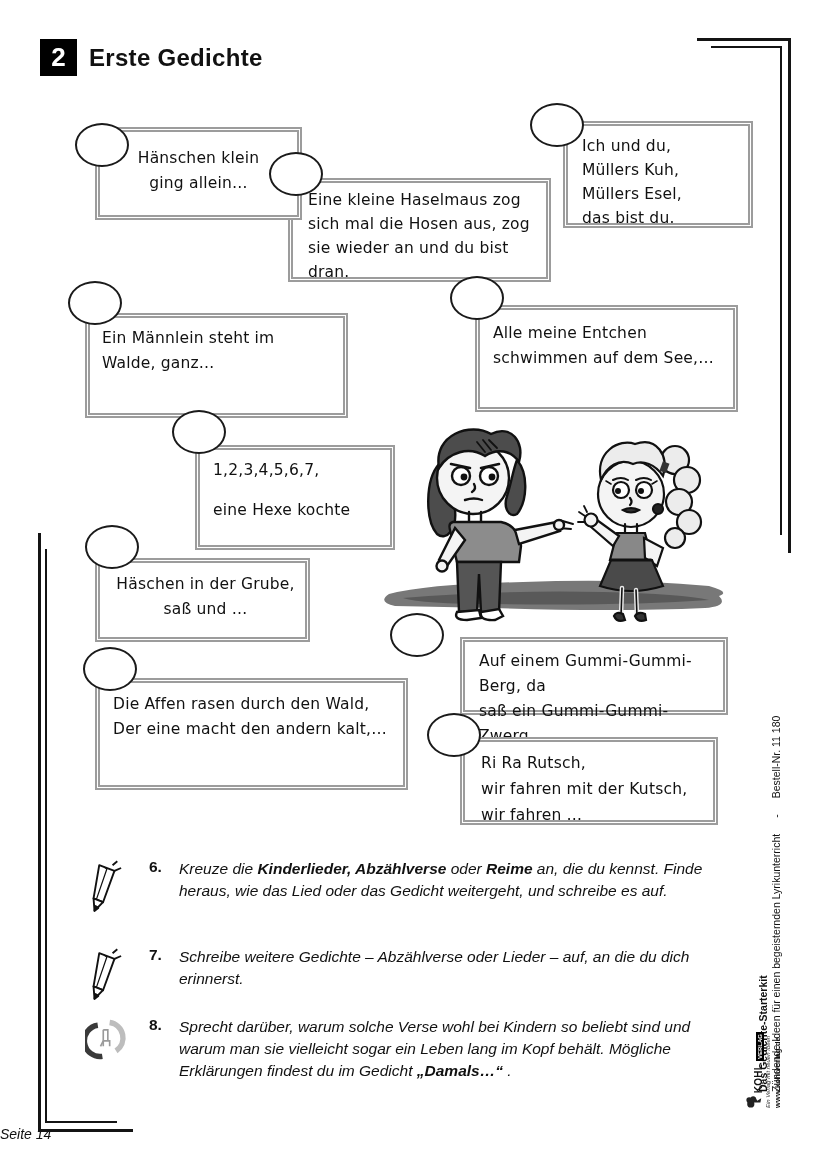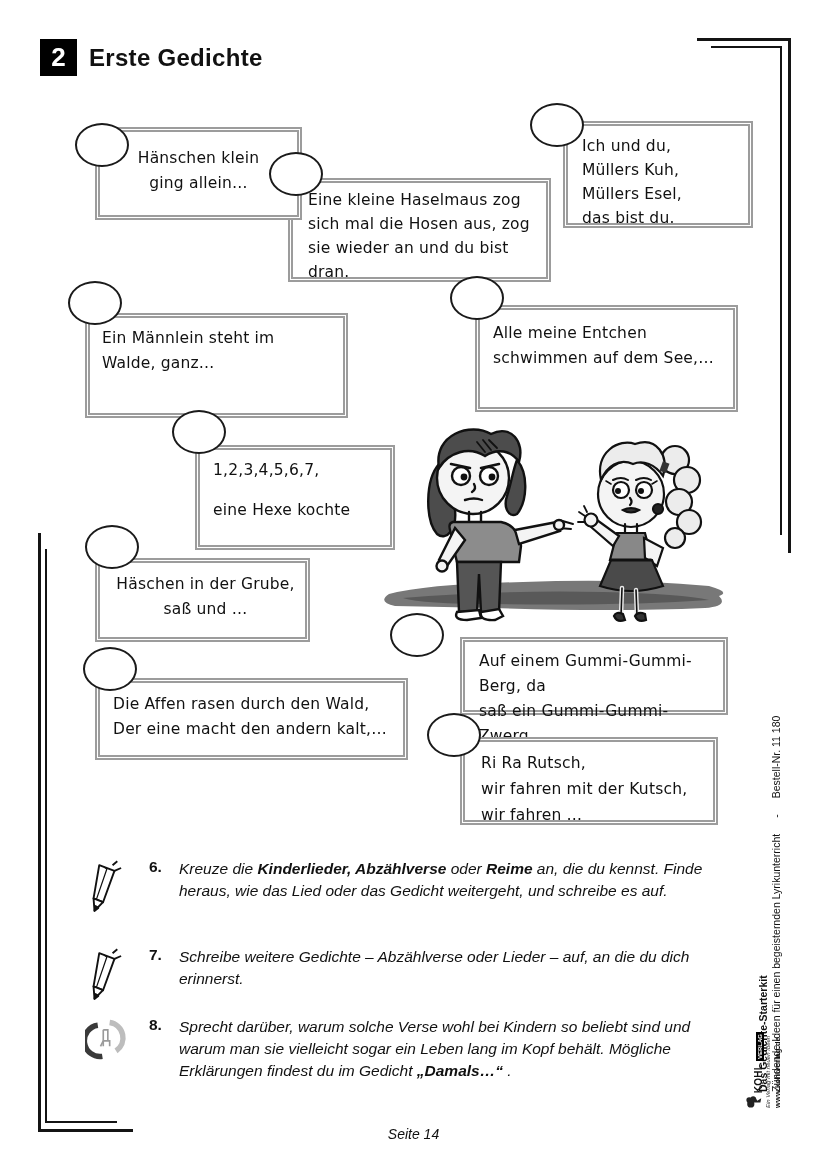--- a/index.html
+++ b/index.html
@@ -21,21 +21,21 @@
   
   .rhyme-box{position:absolute;background:#fff;border:5px double #9c9c9c;box-sizing:border-box;
         z-index:2;font-family:"DejaVu Sans",sans-serif;font-size:15.5px;letter-spacing:.2px;line-height:25px;}
   .rb-haenschen{left:95px;top:127px;width:207px;height:93px;text-align:center;padding-top:14px;}
   .rb-haselmaus{left:288px;top:178px;width:263px;height:104px;padding:5px 8px 0 15px;line-height:24px;}
   .rb-ichunddu{left:563px;top:121px;width:190px;height:107px;padding:8px 6px 0 14px;line-height:24px;}
   .rb-maennlein{left:85px;top:313px;width:263px;height:105px;padding:8px 8px 0 12px;}
   .rb-entchen{left:475px;top:305px;width:263px;height:107px;padding:11px 6px 6px 13px;}
   .rb-hexe{left:195px;top:437px;width:200px;height:105px;padding:8px 6px 0 13px;margin-top:8px;}
   .rb-haeschen{left:95px;top:558px;width:215px;height:84px;padding:9px 6px 0 12px;text-align:center;}
-  .rb-affen{left:95px;top:678px;width:313px;height:82px;padding:9px 6px 0 13px;}
+  .rb-affen{left:95px;top:678px;width:313px;height:112px;padding:9px 6px 0 13px;}
   .rb-gummi{left:420px;top:637px;width:268px;height:78px;padding:7px 6px 0 14px;margin-left:40px;}
   .rb-rutsch{left:460px;top:737px;width:258px;height:88px;padding:8px 6px 0 16px;line-height:26px;}
   .gap-top{margin-top:15px;}
 
   .check-ellipse{position:absolute;width:50px;height:40px;border:2px solid #1a1a1a;border-radius:50%;
         background:#fff;z-index:3;cursor:pointer;}
   .ce-1{left:75px;top:123px;} .ce-2{left:269px;top:152px;} .ce-3{left:530px;top:103px;}
   .ce-4{left:68px;top:281px;} .ce-5{left:450px;top:276px;} .ce-6{left:172px;top:410px;}
   .ce-7{left:85px;top:525px;} .ce-8{left:83px;top:647px;} .ce-9{left:390px;top:613px;}
   .ce-10{left:427px;top:713px;}
@@ -57,21 +57,21 @@
   .sidebar-meta .l1{font-weight:bold;}
   .sidebar-sep{margin:0 16px;}
   .sidebar-logo{position:absolute;left:744px;top:1108px;width:76px;transform:rotate(-90deg);
         transform-origin:0 0;z-index:2;}
   .logo-row{display:flex;align-items:flex-end;gap:2px;}
   .logo-brand{font-weight:bold;font-size:10px;letter-spacing:.2px;}
   .logo-verlag{background:#000;color:#fff;font-size:6px;font-weight:bold;padding:1px 2px;margin-left:1px;}
   .logo-slogan{font-size:6px;font-style:italic;color:#333;margin-top:1px;}
   .logo-url{font-size:7.5px;font-weight:bold;margin-top:2px;letter-spacing:.2px;}
 
-  .footer-page{position:absolute;left:0;top:1126px;width:827px;text-align:center;
+  .footer-page{position:absolute;left:0;top:1126px;width:827px;
         font-style:italic;font-size:14px;}
 </style>
 </head>
 <body>
 
 <div class="page">
 
   <div class="decor tr-outer"></div>
   <div class="decor tr-inner"></div>
   <div class="decor bl-outer"></div>

